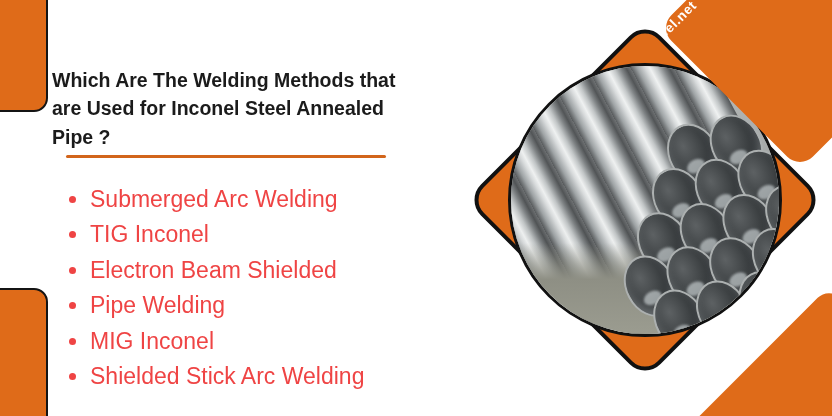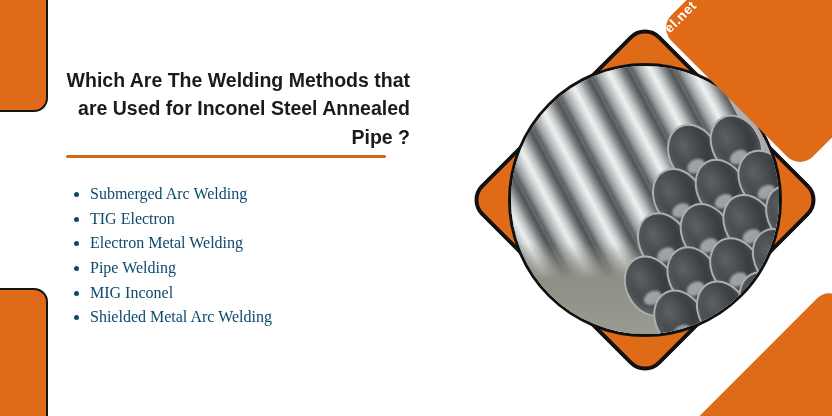--- a/index.html
+++ b/index.html
@@ -154,21 +154,21 @@
     background: rgba(232,238,240,0.55);
     filter: blur(1px);
   }
 
   
   #title {
     position: absolute;
     left: 52px;
     top: 66px;
     width: 358px;
-    text-align: right;
+    text-align: left;
     font-size: 19.5px;
     line-height: 1.45;
     font-weight: bold;
     color: #1b1b1b;
   }
   #divider {
     position: absolute;
     left: 66px;
     top: 155px;
     width: 320px;
@@ -180,24 +180,23 @@
     position: absolute;
     left: 70px;
     top: 182px;
     width: 370px;
     margin: 0;
     padding: 0 0 0 20px;
     list-style: disc;
     color: #141414;
   }
   #bullet-list li {
-    font-size: 16px;
+    font-size: 23px;
     line-height: 1.54;
-    color: #0c4a6e;
-    font-family: Liberation Serif, serif;
+    color: #ef4444;
   }
 </style>
 </head>
 <body>
 
 <div id="canvas">
 
   <div class="left-tab" id="left-tab-top"></div>
   <div class="left-tab" id="left-tab-bottom"></div>
 
@@ -232,20 +231,20 @@
   <div id="banner-wrap">
     <div id="banner-url">www.stebersteel.net</div>
   </div>
 
   <div id="title">Which Are The Welding Methods that are Used for Inconel Steel Annealed Pipe ?</div>
 
   <div id="divider"></div>
 
   <ul id="bullet-list">
     <li>Submerged Arc Welding</li>
-    <li>TIG Electron</li>
-    <li>Electron Metal Welding</li>
+    <li>TIG Inconel</li>
+    <li>Electron Beam Shielded</li>
     <li>Pipe Welding</li>
     <li>MIG Inconel</li>
-    <li>Shielded Metal Arc Welding</li>
+    <li>Shielded Stick Arc Welding</li>
   </ul>
 
 </div>
 
 </body></html>

